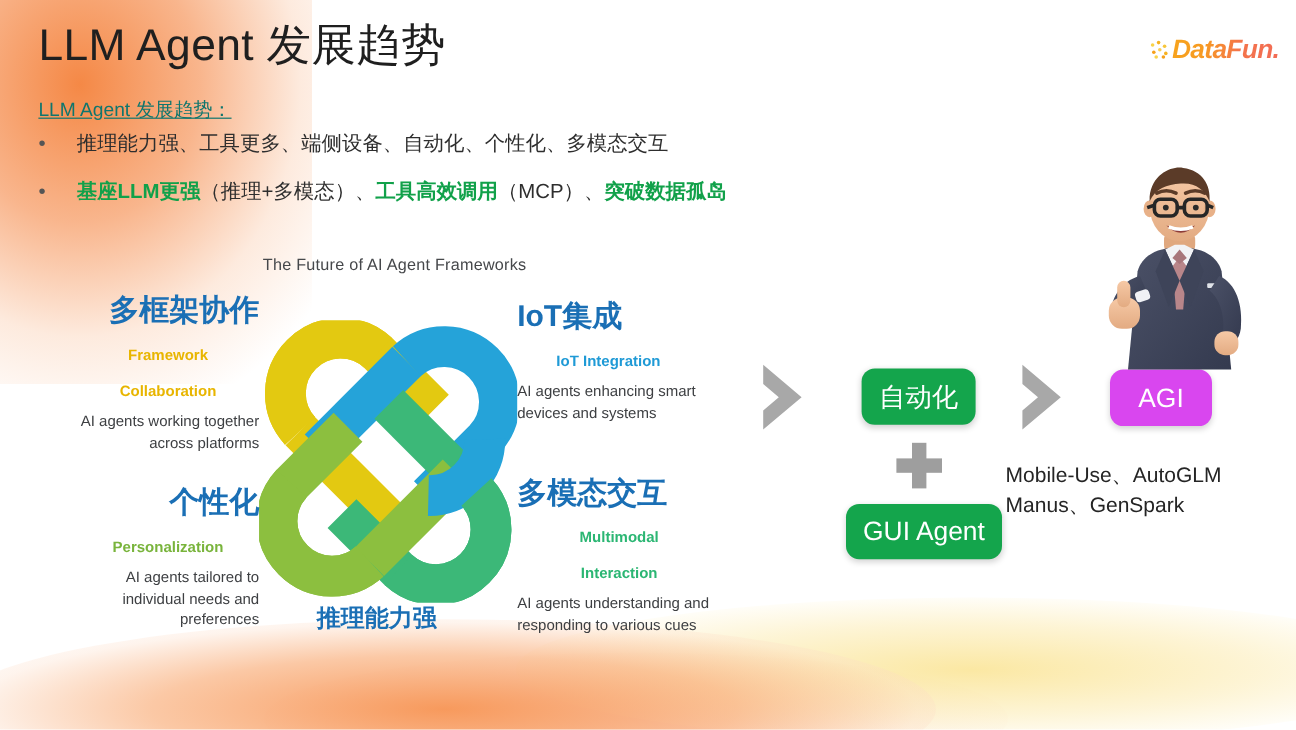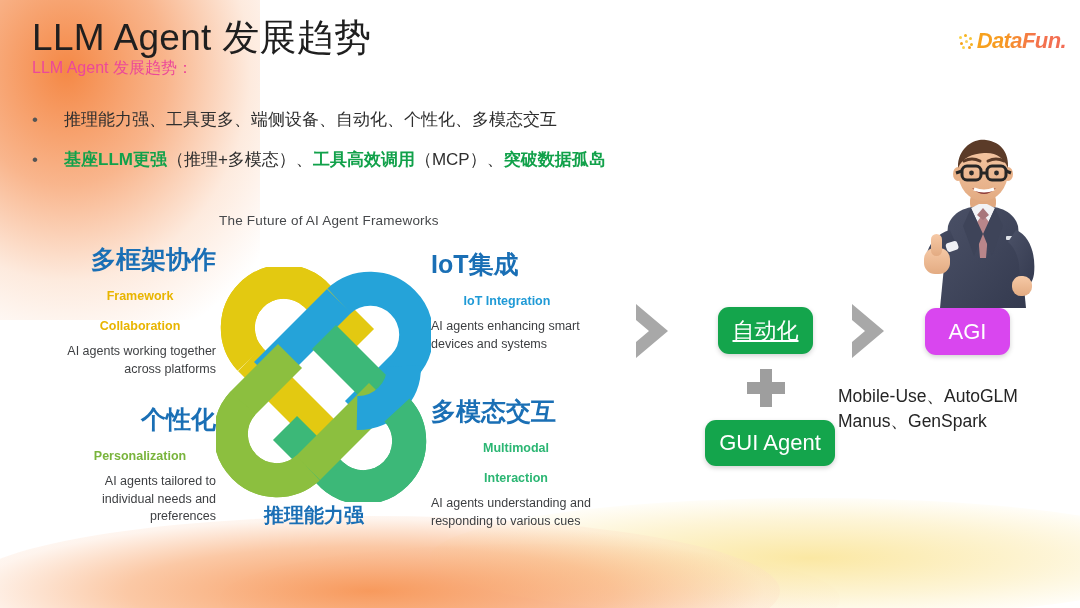--- a/index.html
+++ b/index.html
@@ -73,22 +73,22 @@
   #logo .wordmark {
     font-family:"Liberation Sans", sans-serif;
     font-size:22px; font-weight:700; font-style:italic;
     letter-spacing:-0.6px;
     background:linear-gradient(100deg,#f7a41d 0%,#f79a22 30%,#f4754a 62%,#f26b56 100%);
     -webkit-background-clip:text; background-clip:text;
     color:transparent;
   }
 
   #subtitle {
-    position:absolute; left:32px; top:58px;
-    font-size:16px; color:#ec4899;
+    position:absolute; left:32px; top:82px;
+    font-size:16px; color:#0f766e;text-decoration:underline;
   }
 
   .bullet-row {
     position:absolute; left:32px;
     display:flex; align-items:baseline; gap:0;
     font-size:17px; color:#2e2e2e; white-space:nowrap;
   }
   .bullet-row .dot { width:32px; color:#555; font-size:17px; }
   #bullet-1 { top:108px; }
   #bullet-2 { top:148px; }
@@ -126,21 +126,21 @@
   
   .chev { position:absolute; width:42px; height:58px; }
   #chev-1 { left:632px; top:302px; }
   #chev-2 { left:848px; top:302px; }
 
   .pill {
     position:absolute; display:flex; align-items:center; justify-content:center;
     border-radius:11px; color:#ffffff; font-size:22px;
     box-shadow:0 2px 5px rgba(0,0,0,0.18);
   }
-  #pill-automation { left:718px; top:307px; width:95px; height:47px; background:#14a54c;text-decoration:underline; }
+  #pill-automation { left:718px; top:307px; width:95px; height:47px; background:#14a54c; }
   #pill-gui       { left:705px; top:420px; width:130px; height:46px; background:#14a54c; }
   #pill-agi       { left:925px; top:308px; width:85px; height:47px; background:#d946ef; }
 
   #plus-icon {
     position:absolute; left:747px; top:369px; width:38px; height:38px;
   }
   #plus-icon i { position:absolute; background:#9e9e9e; display:block; }
   #plus-icon .h { left:0; top:13px; width:38px; height:12px; }
   #plus-icon .v { left:13px; top:0; width:12px; height:38px; }
 

